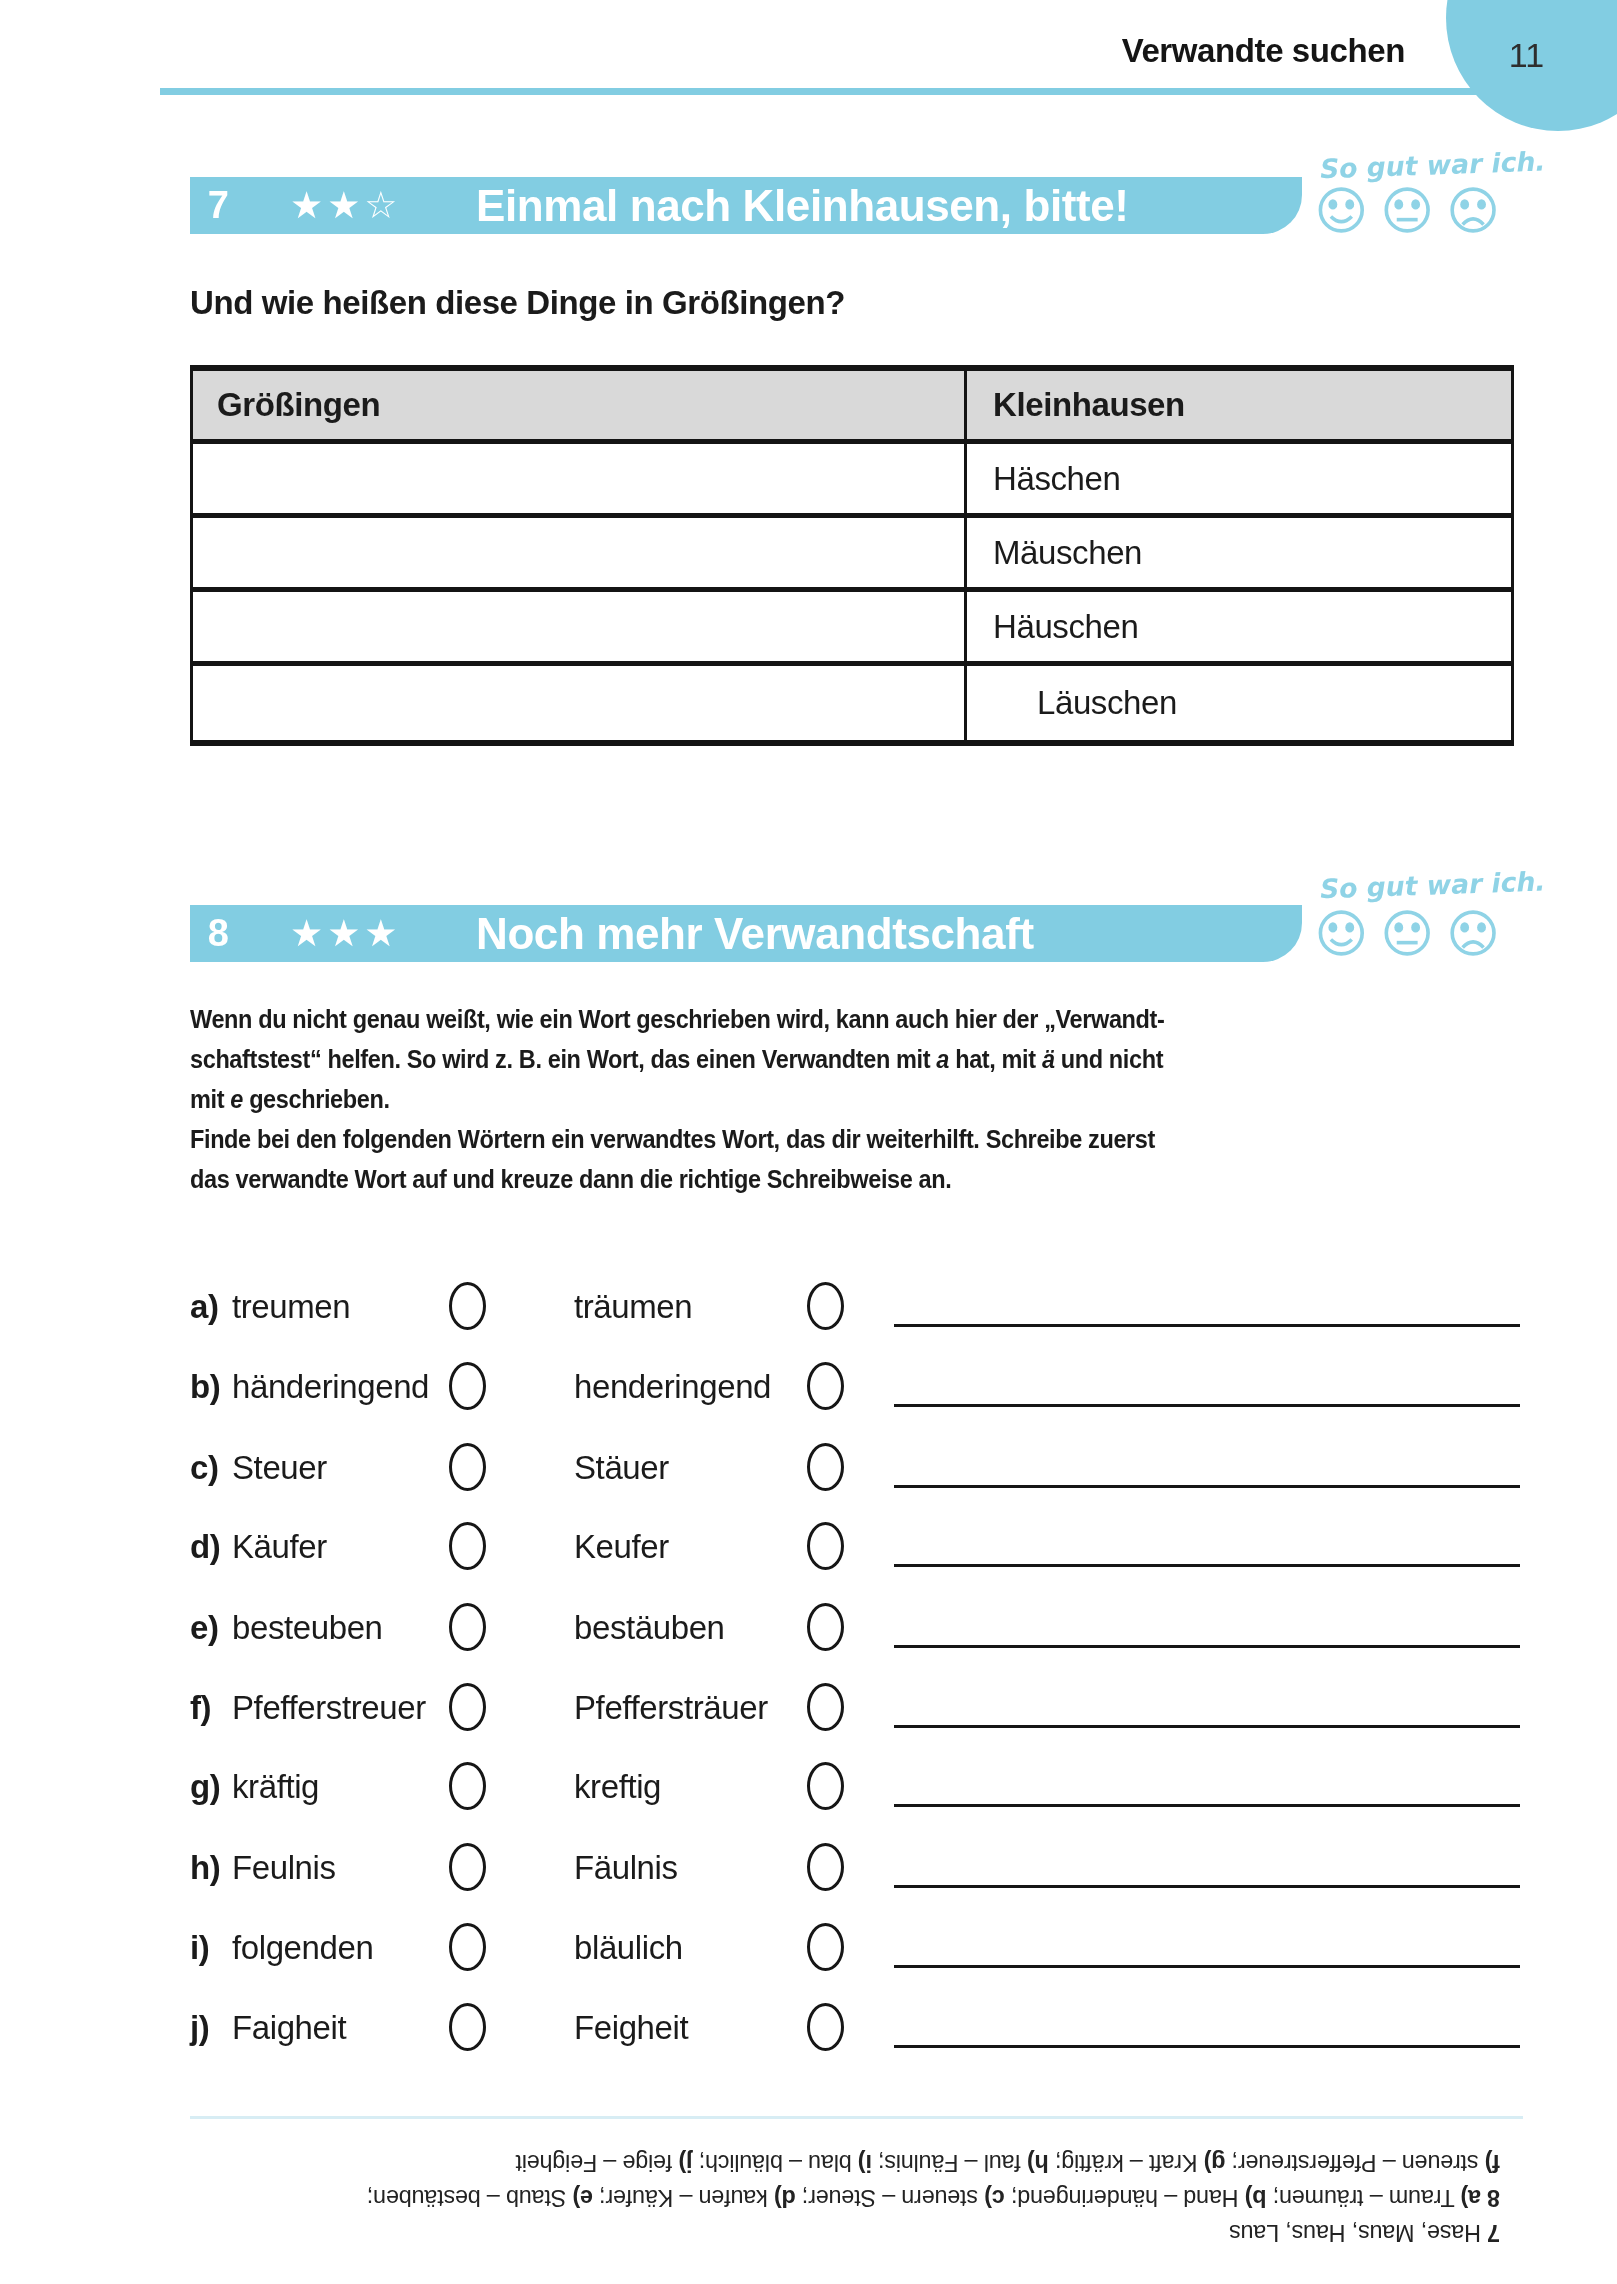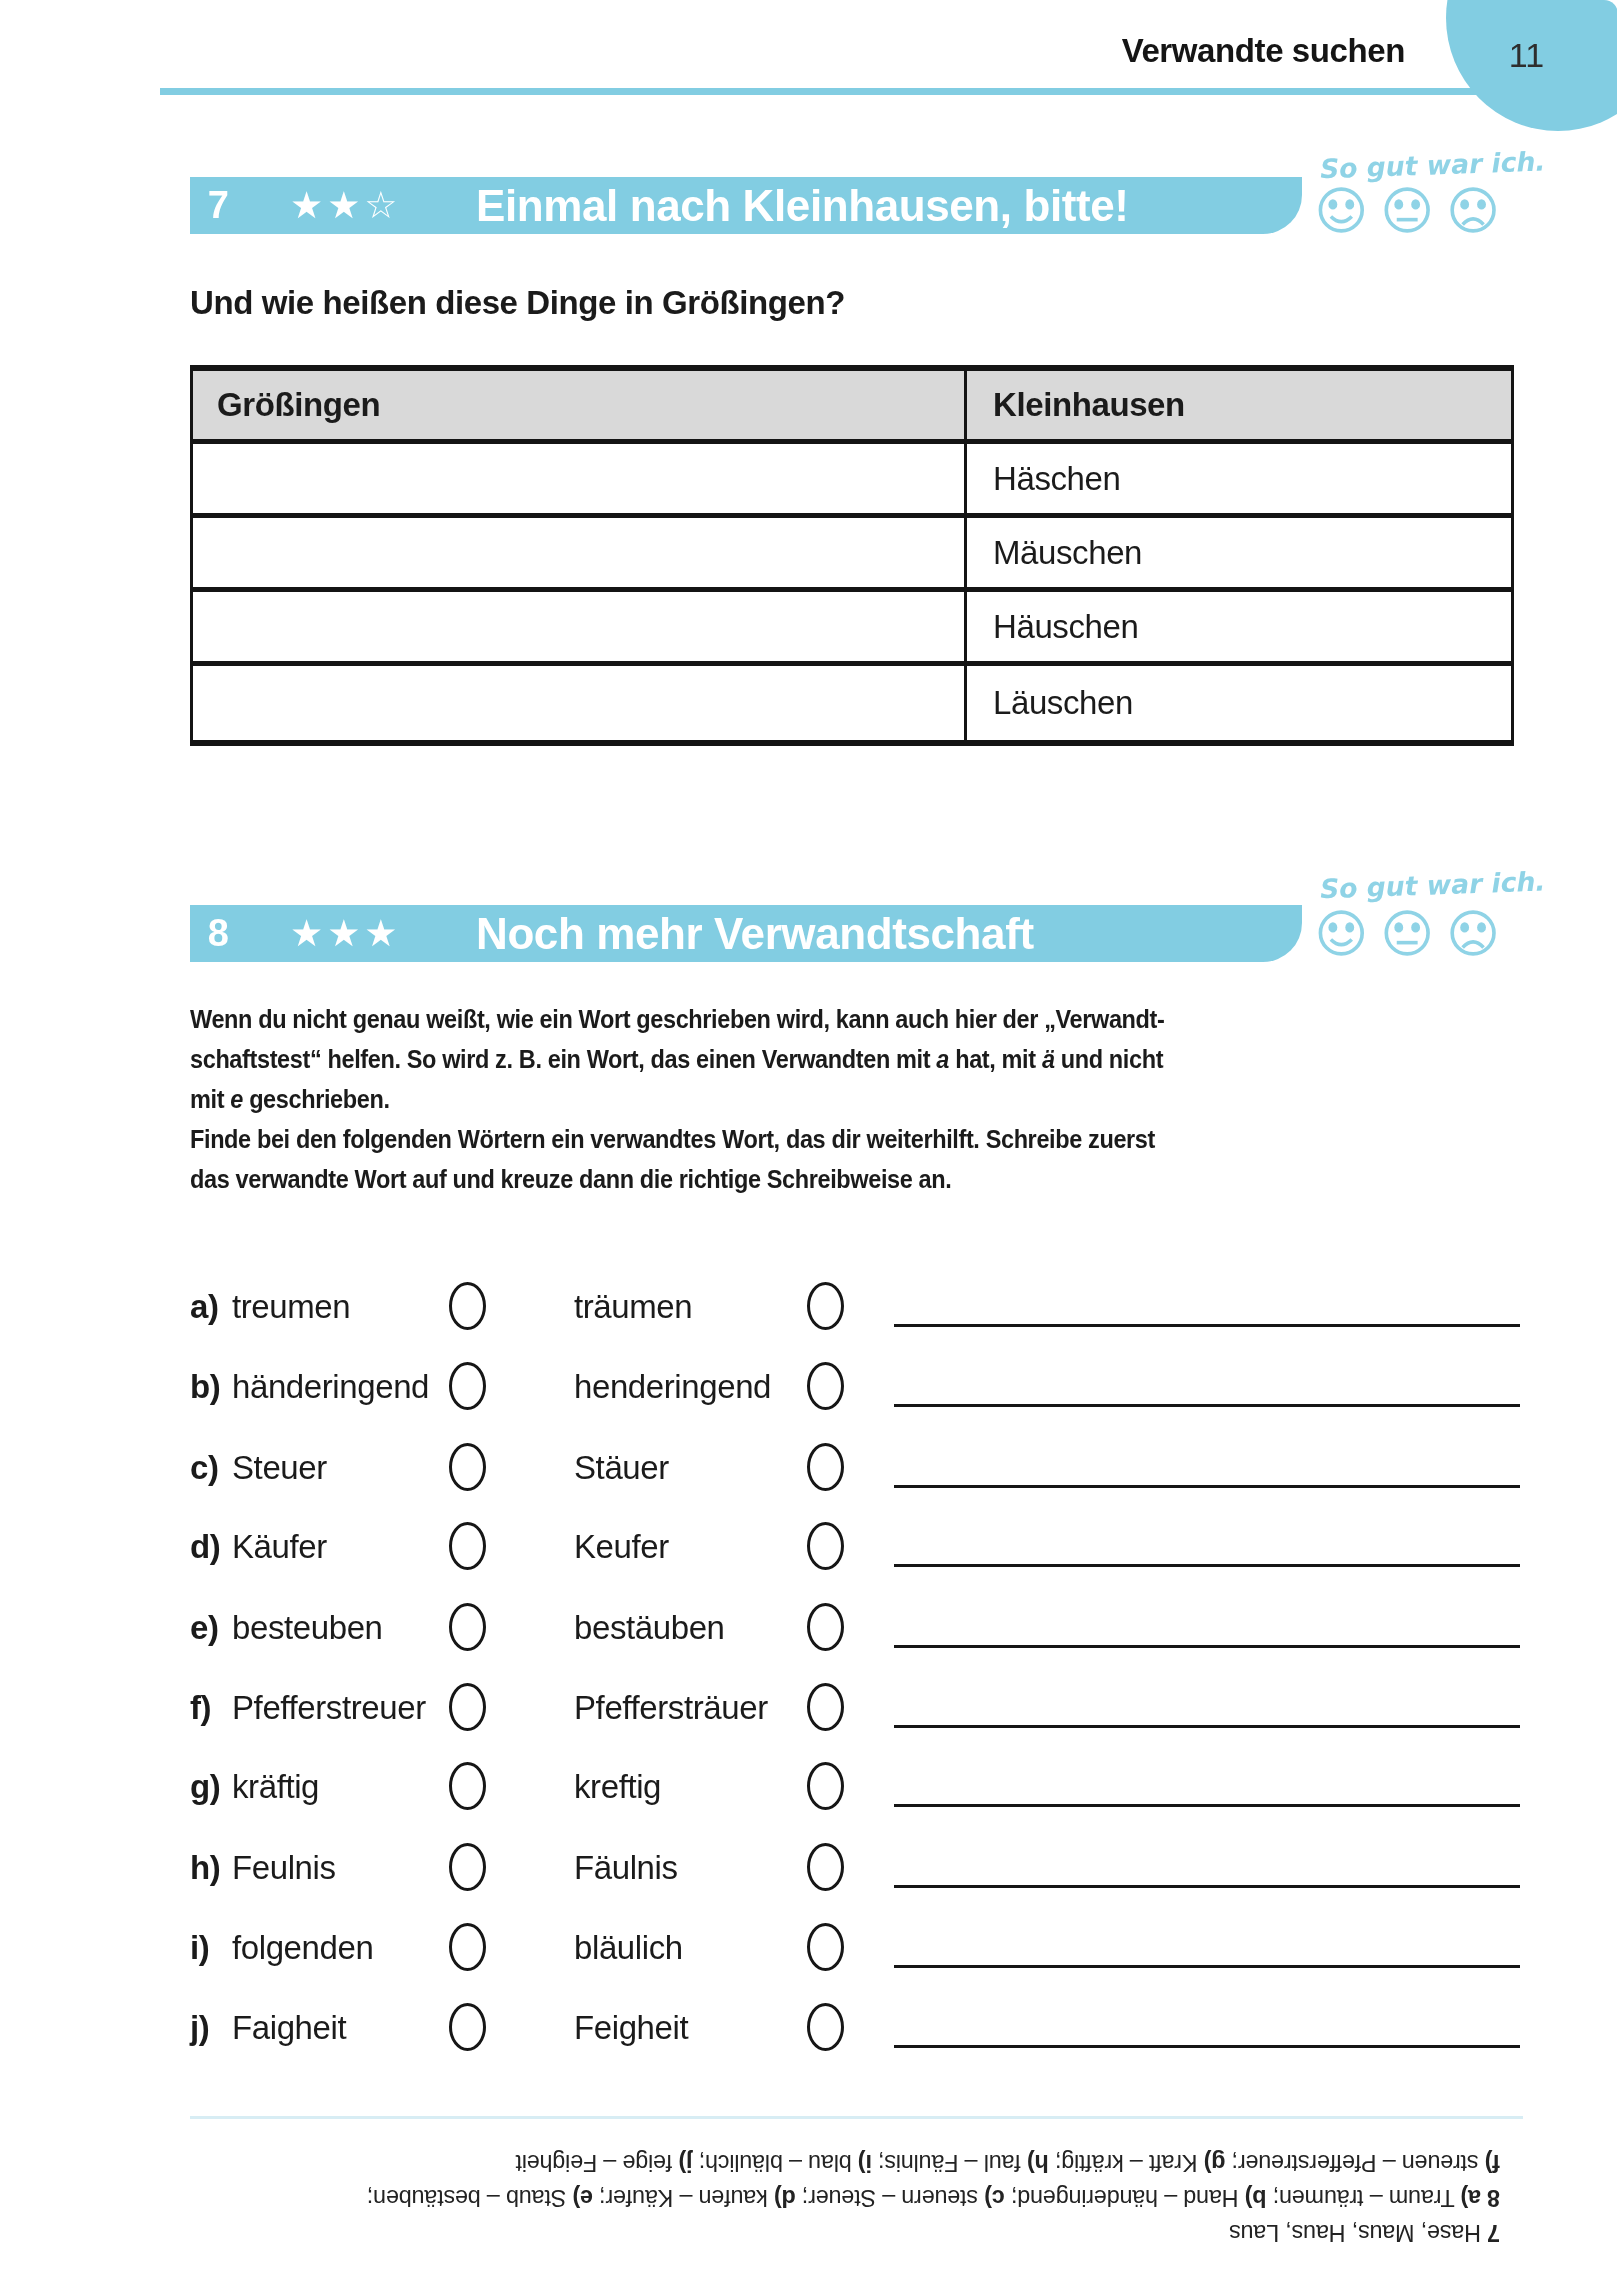--- a/index.html
+++ b/index.html
@@ -1,18 +1,18 @@
 <!DOCTYPE html>
 <html style="font-size:13px"><head>
 <meta charset="utf-8">
 <style>
   html,body { margin:0; padding:0; background:#ffffff; }
   .page { position:relative; width:1618px; height:2284px; background:#ffffff;
           font-family:"Liberation Sans","DejaVu Sans",sans-serif; color:#1b1b1b;
-          overflow:hidden; letter-spacing:-0.4px;border-radius:14px; }
+          overflow:hidden; letter-spacing:-0.4px; }
 
   
   .hdr-title { position:absolute; top:32px; right:213px; font-size:33px; font-weight:700; color:#151515; }
   .hdr-rule  { position:absolute; left:160px; right:0; top:88px; height:7.3px; background:#82cde2; }
   .page-circle { position:absolute; left:1446px; top:-95px; width:224px; height:226px;
                  border-radius:50%; background:#82cde2; }
   .pagenum { position:absolute; left:0; right:63px; bottom:56px; text-align:center;
              font-size:34px; color:#2e2e2e; letter-spacing:0; }
 
   
@@ -28,21 +28,21 @@
                   font-style:italic; color:#8fd3e6; transform:rotate(-2deg);
                   font-family:"DejaVu Sans",sans-serif; letter-spacing:0; white-space:nowrap; }
   .smileys { position:absolute; left:1318px; }
 
   .instruction { position:absolute; left:190px; top:284px; font-size:33px; font-weight:700; }
 
   
   .gtable { position:absolute; left:190px; top:365px; width:1324px; box-sizing:border-box;
             border:3.2px solid #141414; border-top-width:6.4px; border-bottom-width:6.4px; }
   .trow { display:flex; height:74px; border-bottom:5.6px solid #141414; box-sizing:border-box; }
-  .trow.last { border-bottom:none; }
+  .trow.last { border-bottom:none;gap:44px; }
   .trow.thead { height:73px; background:#d9d9d9; }
   .tcell { box-sizing:border-box; display:flex; align-items:center; font-size:33px; }
   .tcell.left  { width:774px; border-right:3.2px solid #141414; padding-left:24px; }
   .tcell.right { flex:1; padding-left:26px; }
   .thead .tcell { font-weight:700; }
 
   
   .intro { position:absolute; left:190px; top:999px; font-size:25px; font-weight:700; width:1386px; }
   .intro-line { height:40px; line-height:40px; white-space:nowrap;
                 transform:scaleX(0.94); transform-origin:0 50%; }

